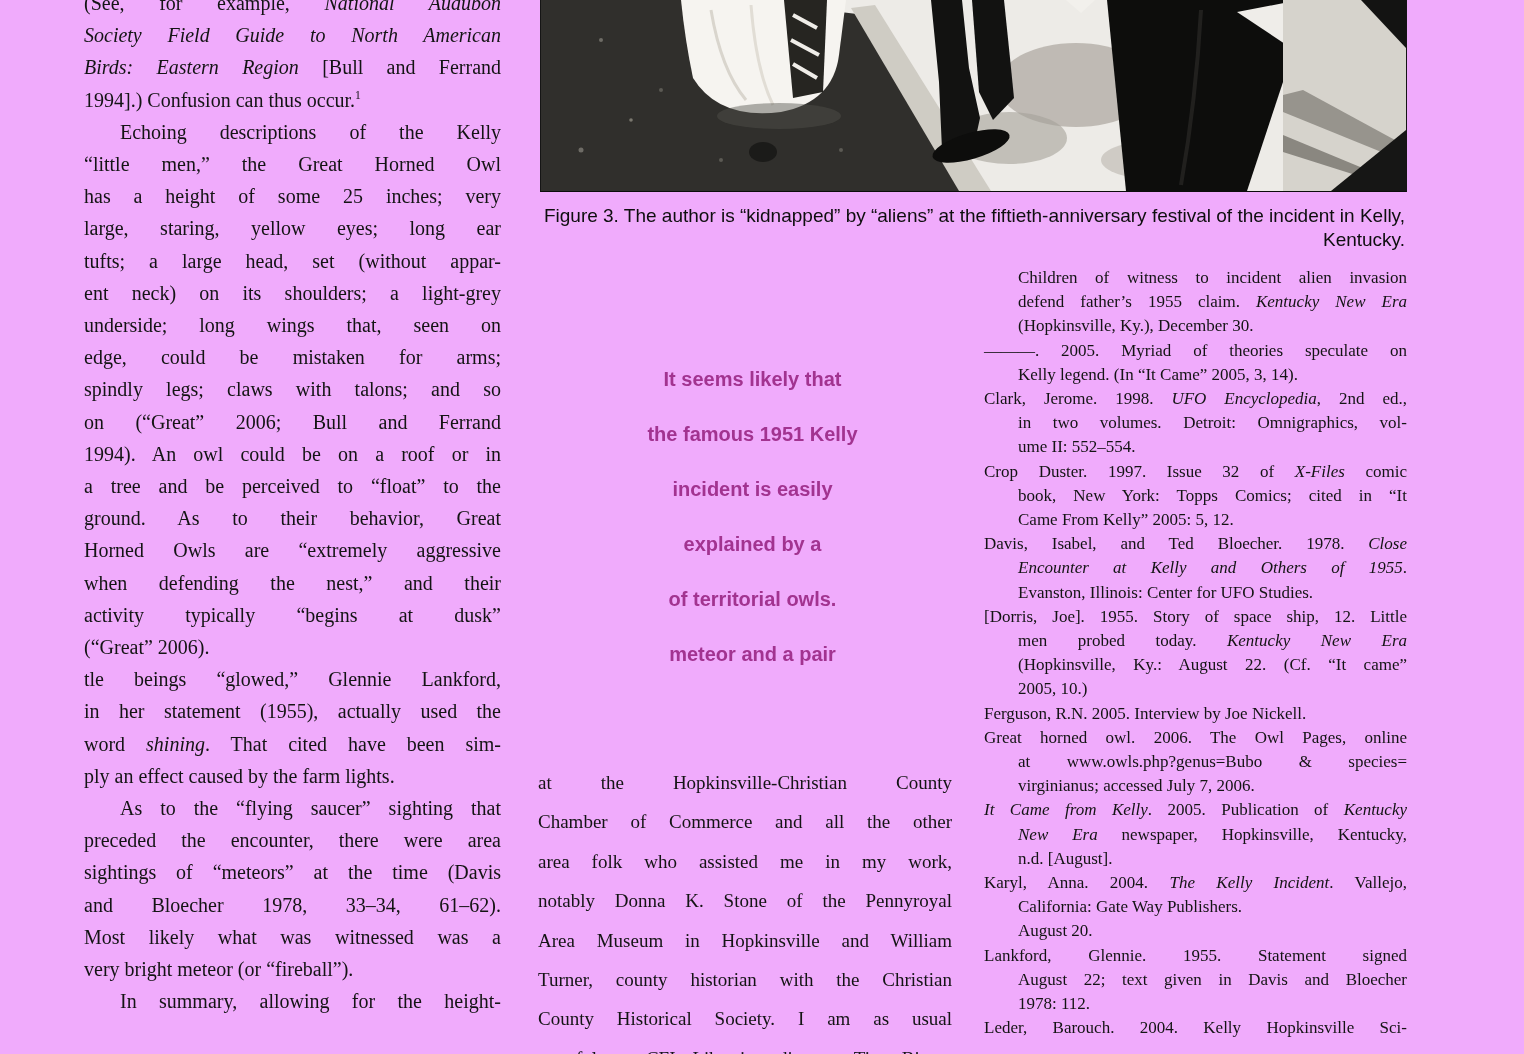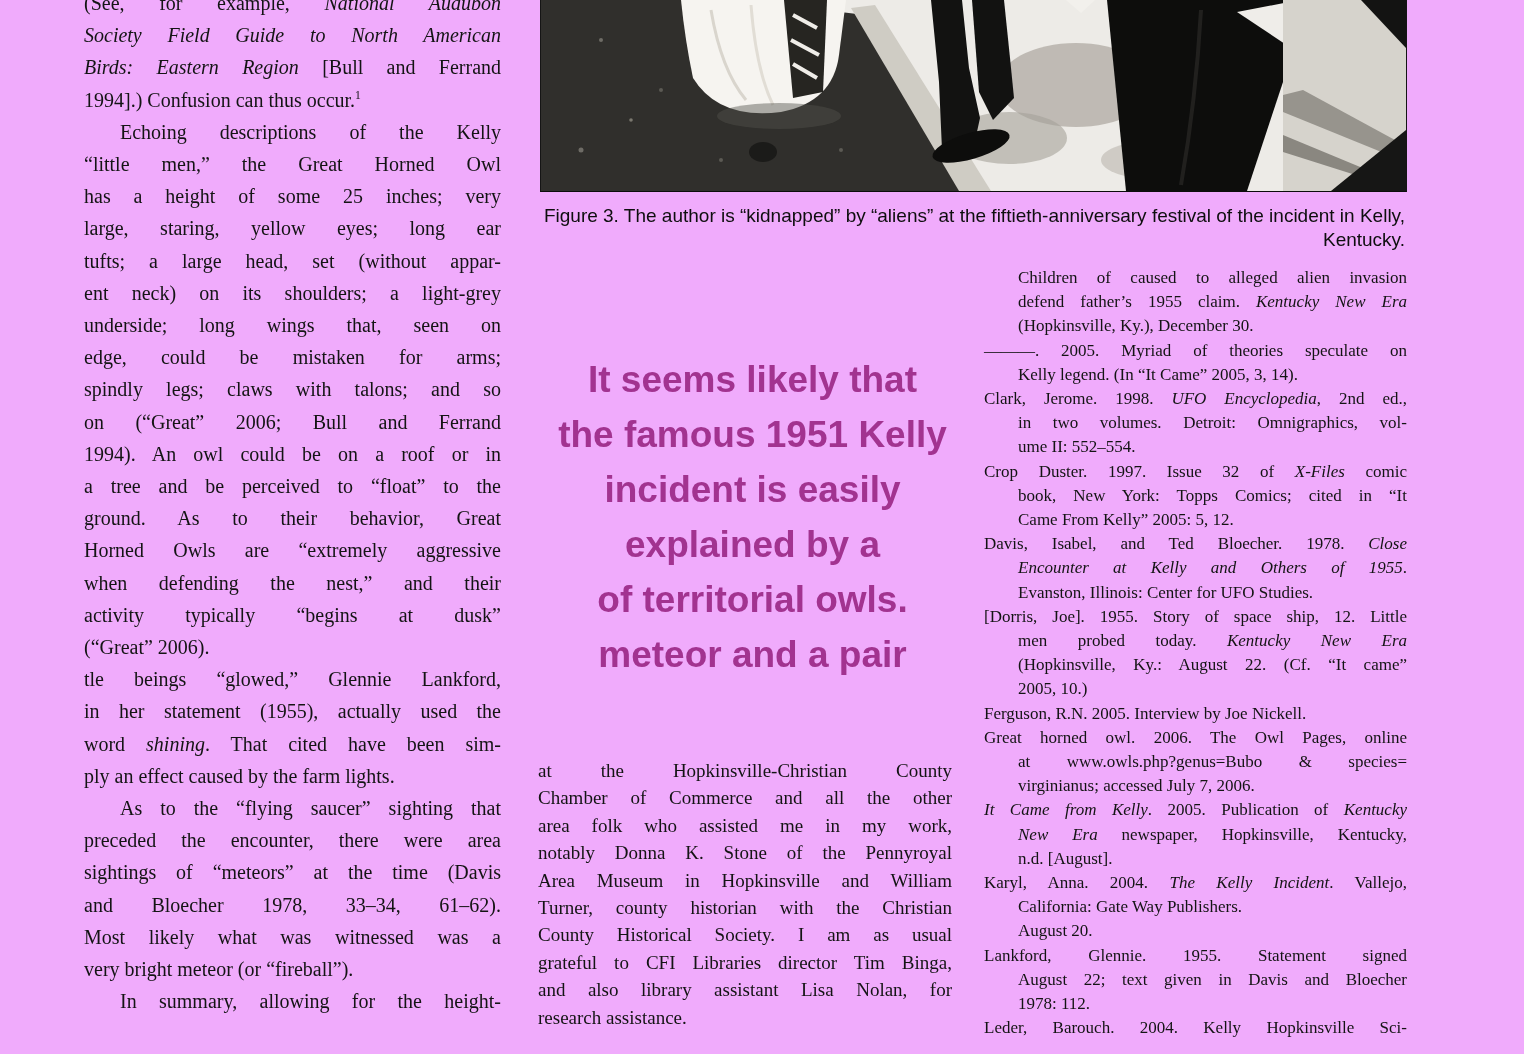--- a/index.html
+++ b/index.html
@@ -10,21 +10,21 @@
   }
   
   .col{position:absolute;}
   .ln{white-space:normal;text-align:justify;}
   .ln.j{text-align-last:justify;}
   .ln.ind{text-indent:36px;}
   .ln.hang{padding-left:34px;}
   .col-left{left:84px;top:-13px;width:417px;font-size:20px;}
   .col-left .ln{line-height:32.2px;}
   .col-mid{left:538px;top:757px;width:414px;font-size:19px;}
-  .col-mid .ln{line-height:27.4px;}
+  .col-mid .ln{line-height:27.4px;margin-top:12px;}
   .col-right{left:984px;top:266px;width:423px;font-size:17px;}
   .col-right .ln{line-height:24.2px;}
   .sup{font-size:0.58em;vertical-align:super;line-height:0;}
   i{font-style:italic;}
 
   
   .photo{
     position:absolute;left:540px;top:0;width:865px;height:191px;
     border-left:1px solid #151515;border-right:1px solid #151515;border-bottom:1.5px solid #0c0c0c;
     overflow:hidden;background:#edebe7;
@@ -32,21 +32,21 @@
   .photo svg{display:block;}
   .caption{
     position:absolute;left:541px;top:204px;width:864px;
     font-family:"Liberation Sans","DejaVu Sans",sans-serif;
     font-size:19px;line-height:24px;color:#0e0e0e;text-align:right;
   }
   
   .pullquote{
     position:absolute;left:553px;top:352px;width:399px;
     font-family:"Liberation Sans","DejaVu Sans",sans-serif;
-    font-weight:700;font-size:37px;line-height:55px;text-align:center;
+    font-weight:700;font-size:20px;line-height:55px;text-align:center;
   }
 </style>
 </head>
 <body>
 
 <div class="page">
 
   <div class="col col-left" id="col-left">
       <div class="ln j"><span>(See, for example, </span><i>National Audubon</i></div>
       <div class="ln j"><i>Society Field Guide to North American</i></div>
@@ -147,21 +147,21 @@
       <div class="ln j"><span>notably Donna K. Stone of the Pennyroyal</span></div>
       <div class="ln j"><span>Area Museum in Hopkinsville and William</span></div>
       <div class="ln j"><span>Turner, county historian with the Christian</span></div>
       <div class="ln j"><span>County Historical Society. I am as usual</span></div>
       <div class="ln j"><span>grateful to CFI Libraries director Tim Binga,</span></div>
       <div class="ln j"><span>and also library assistant Lisa Nolan, for</span></div>
       <div class="ln"><span>research assistance.</span></div>
     </div>
 
   <div class="col col-right" id="col-right">
-      <div class="ln j hang"><span>Children of caused to alleged alien invasion</span></div>
+      <div class="ln j hang"><span>Children of witness to incident alien invasion</span></div>
       <div class="ln j hang"><span>defend father’s 1955 claim. </span><i>Kentucky New Era</i></div>
       <div class="ln hang"><span>(Hopkinsville, Ky.), December 30.</span></div>
       <div class="ln j"><span>———. 2005. Myriad of theories speculate on</span></div>
       <div class="ln hang"><span>Kelly legend. (In “It Came” 2005, 3, 14).</span></div>
       <div class="ln j"><span>Clark, Jerome. 1998. </span><i>UFO Encyclopedia</i><span>, 2nd ed.,</span></div>
       <div class="ln j hang"><span>in two volumes. Detroit: Omnigraphics, vol-</span></div>
       <div class="ln hang"><span>ume II: 552–554.</span></div>
       <div class="ln j"><span>Crop Duster. 1997. Issue 32 of </span><i>X-Files</i><span> comic</span></div>
       <div class="ln j hang"><span>book, New York: Topps Comics; cited in “It</span></div>
       <div class="ln hang"><span>Came From Kelly” 2005: 5, 12.</span></div>

